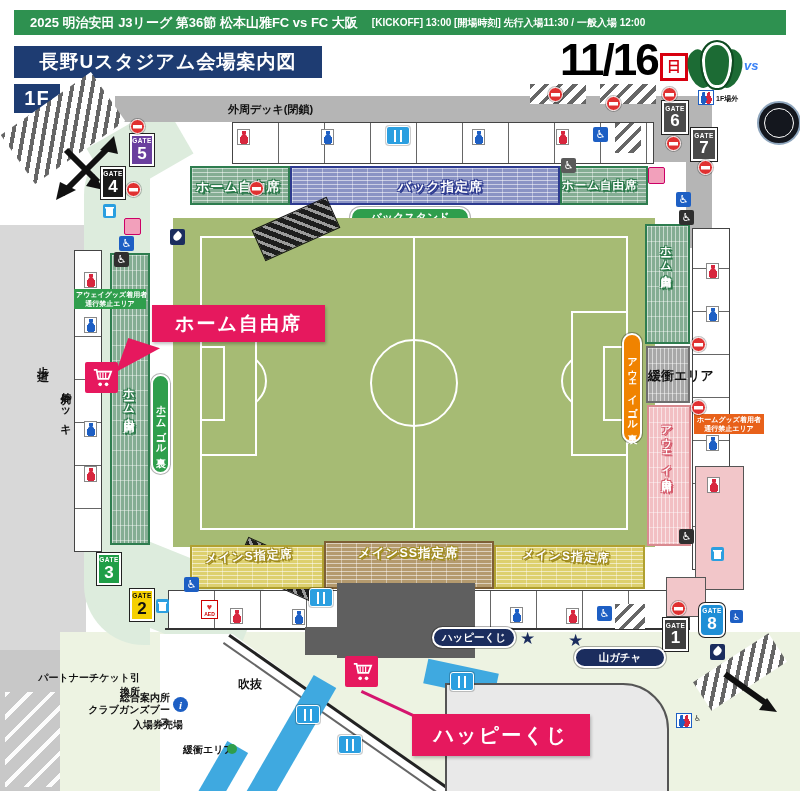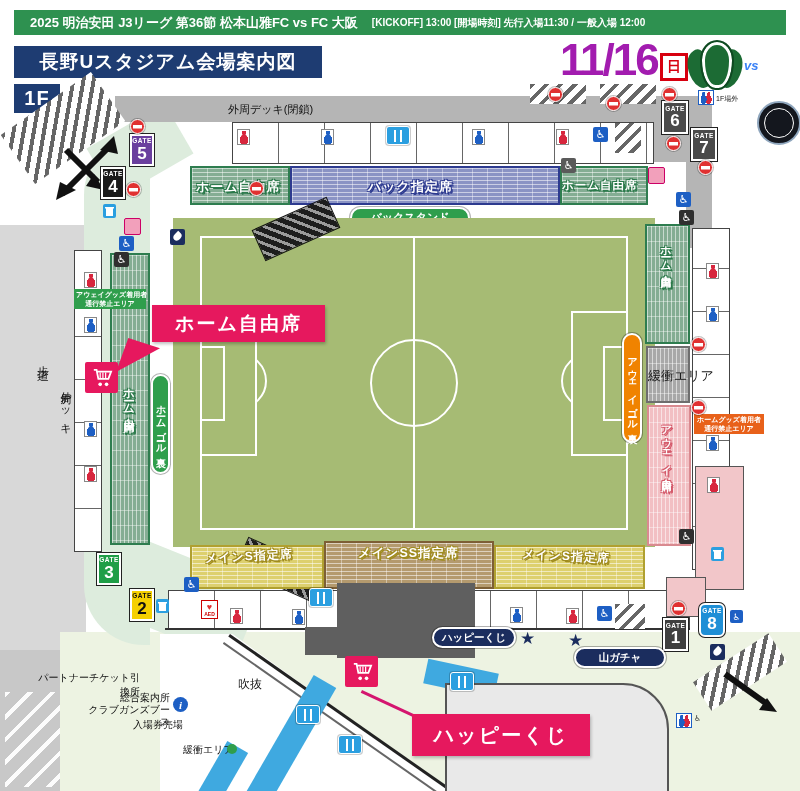--- a/index.html
+++ b/index.html
@@ -4,21 +4,21 @@
 <style>
   html,body{margin:0;padding:0;background:#fff;}
   .stage{position:relative;width:800px;height:791px;background:#fff;overflow:hidden;
          font-family:"Liberation Sans","DejaVu Sans",sans-serif;}
   .a{position:absolute;}
   
   .hbar{background:#2e9150;color:#fff;display:flex;align-items:center;gap:14px;padding:0 16px;box-sizing:border-box;}
   .hbar .t1{font-weight:bold;font-size:13px;white-space:nowrap;}
   .hbar .t2{font-weight:bold;font-size:10px;white-space:nowrap;}
   .titlebox{background:#1e3c72;color:#fff;font-weight:bold;font-size:19px;display:flex;align-items:center;justify-content:center;letter-spacing:1px;}
-  .datebig{font-size:44px;font-weight:900;color:#a21caf;letter-spacing:-2px;line-height:1;}
+  .datebig{font-size:44px;font-weight:900;color:#000000;letter-spacing:-2px;line-height:1;}
   .daybox{border:3px solid #d7000f;color:#d7000f;background:#fff;font-weight:bold;font-size:14px;display:flex;align-items:center;justify-content:center;}
   .vs{color:#3b82f6;font-weight:bold;font-style:italic;font-size:13px;}
   
   .gray{background:#d8d8d8;}
   .gray2{background:#c8c8c8;}
   .mint{background:#ddecdd;}
   .plaza{background:#edf3e2;}
   .deck{background:#b5b5b5;}
   .stairs{background:repeating-linear-gradient(135deg,#666 0 4px,#fff 4px 10px);}
   .esc{background:repeating-linear-gradient(45deg,#1d1d1d 0 5px,#9a9a9a 5px 8px);border:1px solid #111;}
@@ -30,21 +30,21 @@
   .tex-v{background-image:repeating-linear-gradient(90deg,rgba(255,255,255,.55) 0 1px,transparent 1px 4px),repeating-linear-gradient(180deg,rgba(255,255,255,.4) 0 1px,transparent 1px 15px);}
   .s-green{background-color:#84ad93;border-color:#2e7d4f;}
   .s-navy{background-color:#8a93c4;border-color:#2d3a8f;}
   .s-yellow{background-color:#ddd06e;border-color:#b0a030;}
   .s-tan{background-color:#b49a6e;border-color:#7d5f35;}
   .s-pink{background-color:#f2bfc3;border-color:#d98a90;}
   .s-gray{background-color:#a8a8a8;border-color:#6e6e6e;}
   
   .banner{color:#fff;font-weight:bold;font-size:13px;white-space:nowrap;letter-spacing:1px;display:flex;align-items:center;justify-content:center;}
   .ol-g{text-shadow:-1px -1px 0 #2c7a4b,1px -1px 0 #2c7a4b,-1px 1px 0 #2c7a4b,1px 1px 0 #2c7a4b,2px 2px 0 #2c7a4b;}
-  .ol-n{text-shadow:-1px -1px 0 #2d3a8f,1px -1px 0 #2d3a8f,-1px 1px 0 #2d3a8f,1px 1px 0 #2d3a8f,2px 2px 0 #2d3a8f;}
+  .ol-n{text-shadow:-1px -1px 0 #2d3a8f,1px -1px 0 #2d3a8f,-1px 1px 0 #2d3a8f,1px 1px 0 #2d3a8f,2px 2px 0 #2d3a8f;margin-left:30px;}
   .ol-y{text-shadow:-1px -1px 0 #a08c1f,1px -1px 0 #a08c1f,-1px 1px 0 #a08c1f,1px 1px 0 #a08c1f,2px 2px 0 #a08c1f;}
   .ol-p{text-shadow:-1px -1px 0 #d4596a,1px -1px 0 #d4596a,-1px 1px 0 #d4596a,1px 1px 0 #d4596a,2px 2px 0 #d4596a;}
   .vtext{writing-mode:vertical-rl;text-orientation:upright;}
   .pill{border:2px solid #fff;border-radius:999px;color:#fff;font-weight:bold;display:flex;align-items:center;justify-content:center;font-size:11px;box-shadow:0 0 0 1px rgba(0,0,0,.3);white-space:nowrap;}
   .p-green{background:#2f9e4c;} .p-orange{background:#f08300;} .p-navy{background:#1b2d5e;}
   .vpill{writing-mode:vertical-rl;text-orientation:upright;font-size:10px;letter-spacing:1px;}
   
   .gate{display:flex;flex-direction:column;align-items:center;justify-content:center;color:#fff;font-weight:bold;border:2px solid #fff;box-shadow:0 0 0 1px #222;box-sizing:border-box;}
   .gate .gl{font-size:6.5px;letter-spacing:.5px;line-height:1;}
   .gate .gn{font-size:17px;line-height:1;}
@@ -69,21 +69,21 @@
   .flame::after{content:"";position:absolute;left:4px;top:3px;width:7px;height:9px;background:#fff;border-radius:0 50% 50% 50%;transform:rotate(45deg);}
   .aed{width:17px;height:19px;background:#fff;border:1px solid #c00;display:flex;flex-direction:column;align-items:center;justify-content:center;line-height:1;}
   .aed .hh{color:#e03131;font-size:9px;} .aed .tt{color:#c00;font-size:5px;font-weight:bold;}
   .infoi{width:15px;height:15px;border-radius:50%;background:#1d5fc4;color:#fff;font-weight:bold;font-style:italic;font-family:"Liberation Serif",serif;font-size:11px;display:flex;align-items:center;justify-content:center;}
   .cartbox{width:33px;height:31px;background:#e6185e;border-radius:2px;display:flex;align-items:center;justify-content:center;}
   .dotg{width:10px;height:10px;border-radius:50%;background:#2f9e4c;}
   .star{color:#1b2d5e;font-size:17px;line-height:1;}
   .slabel{font-size:7px;color:#fff;font-weight:bold;line-height:1.3;text-align:center;padding:1px 2px;white-space:nowrap;}
   .bg-grn{background:#2f9e4c;} .bg-org{background:#e8611a;}
   .callout{background:#e6185e;color:#fff;font-weight:bold;display:flex;align-items:center;justify-content:center;letter-spacing:2px;box-shadow:1px 2px 3px rgba(0,0,0,.25);}
-  .maplabel{color:#111;font-weight:normal;}
+  .maplabel{color:#111;font-weight:bold;}
   
   .fieldline{position:absolute;border:2px solid #fff;box-sizing:border-box;}
   
   .crest{width:54px;height:56px;position:relative;}
   .crest .wing{position:absolute;top:12px;width:24px;height:38px;background:#1c6b34;border-radius:70% 30% 60% 40%;}
   .crest .wl{left:0;transform:rotate(-30deg);} .crest .wr{right:0;transform:rotate(30deg) scaleX(-1);}
   .crest .body{position:absolute;left:12px;top:2px;width:30px;height:46px;background:#1c6b34;border:2px solid #0f4a22;border-radius:50% 50% 45% 45%/40% 40% 58% 58%;box-shadow:inset 0 0 0 3px #fff;}
   .alogo{width:40px;height:40px;border-radius:50%;background:#14171e;border:2px solid #8fa6bd;position:relative;}
   .alogo::after{content:"";position:absolute;inset:5px;border:1.5px solid #fff;border-radius:50%;}
 </style>

